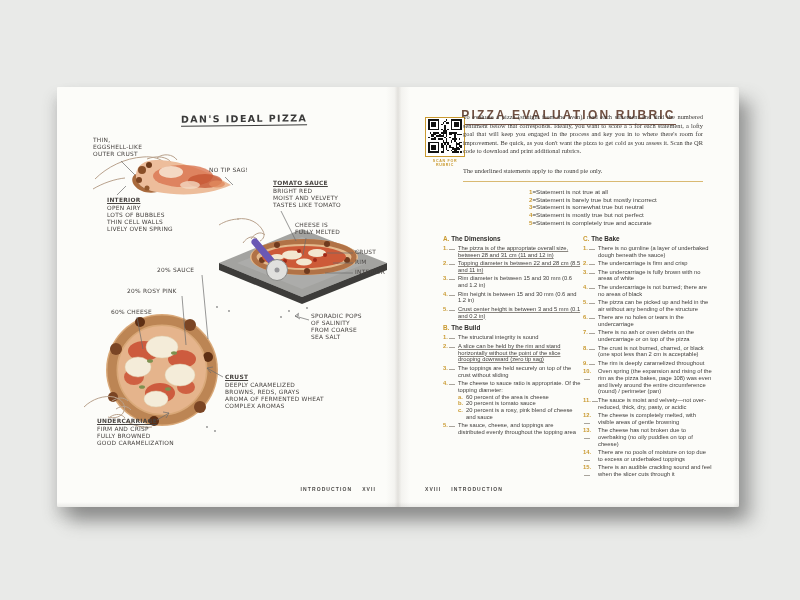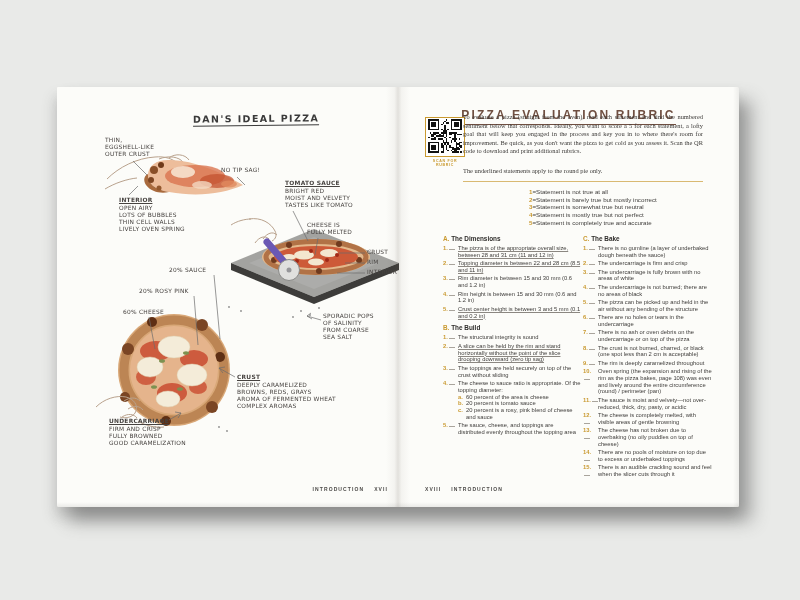--- a/index.html
+++ b/index.html
@@ -8,21 +8,21 @@
     background:#e9eae8;
     font-family:"Liberation Sans",sans-serif;
     -webkit-font-smoothing:antialiased;
   }
   .spread{
     position:absolute;left:57px;top:87px;width:682px;height:420px;
     background:#fcfcf9;border-radius:1px;
     box-shadow:12px 14px 18px rgba(70,70,70,.45), -2px 10px 14px rgba(70,70,70,.22);
   }
   .page{position:absolute;top:0;width:341px;height:420px;}
-  .page.left{left:0;margin-left:12px;}
+  .page.left{left:0;}
   .page.right{left:341px;}
   .spine{position:absolute;left:329px;top:0;width:24px;height:420px;pointer-events:none;
     background:linear-gradient(to right,rgba(0,0,0,0) 0%,rgba(90,80,70,.05) 35%,rgba(90,80,70,.16) 50%,rgba(90,80,70,.05) 65%,rgba(0,0,0,0) 100%);}
   .edge-r{position:absolute;right:0;top:0;width:6px;height:420px;background:linear-gradient(to left,rgba(0,0,0,.06),rgba(0,0,0,0));}
   .edge-b{position:absolute;left:0;bottom:0;width:100%;height:5px;background:linear-gradient(to top,rgba(0,0,0,.07),rgba(0,0,0,0));}
 
   
   .lp-title{
     position:absolute;left:124px;top:26px;
     font-size:9.5px;font-weight:bold;letter-spacing:1.4px;color:#3a3a3a;

